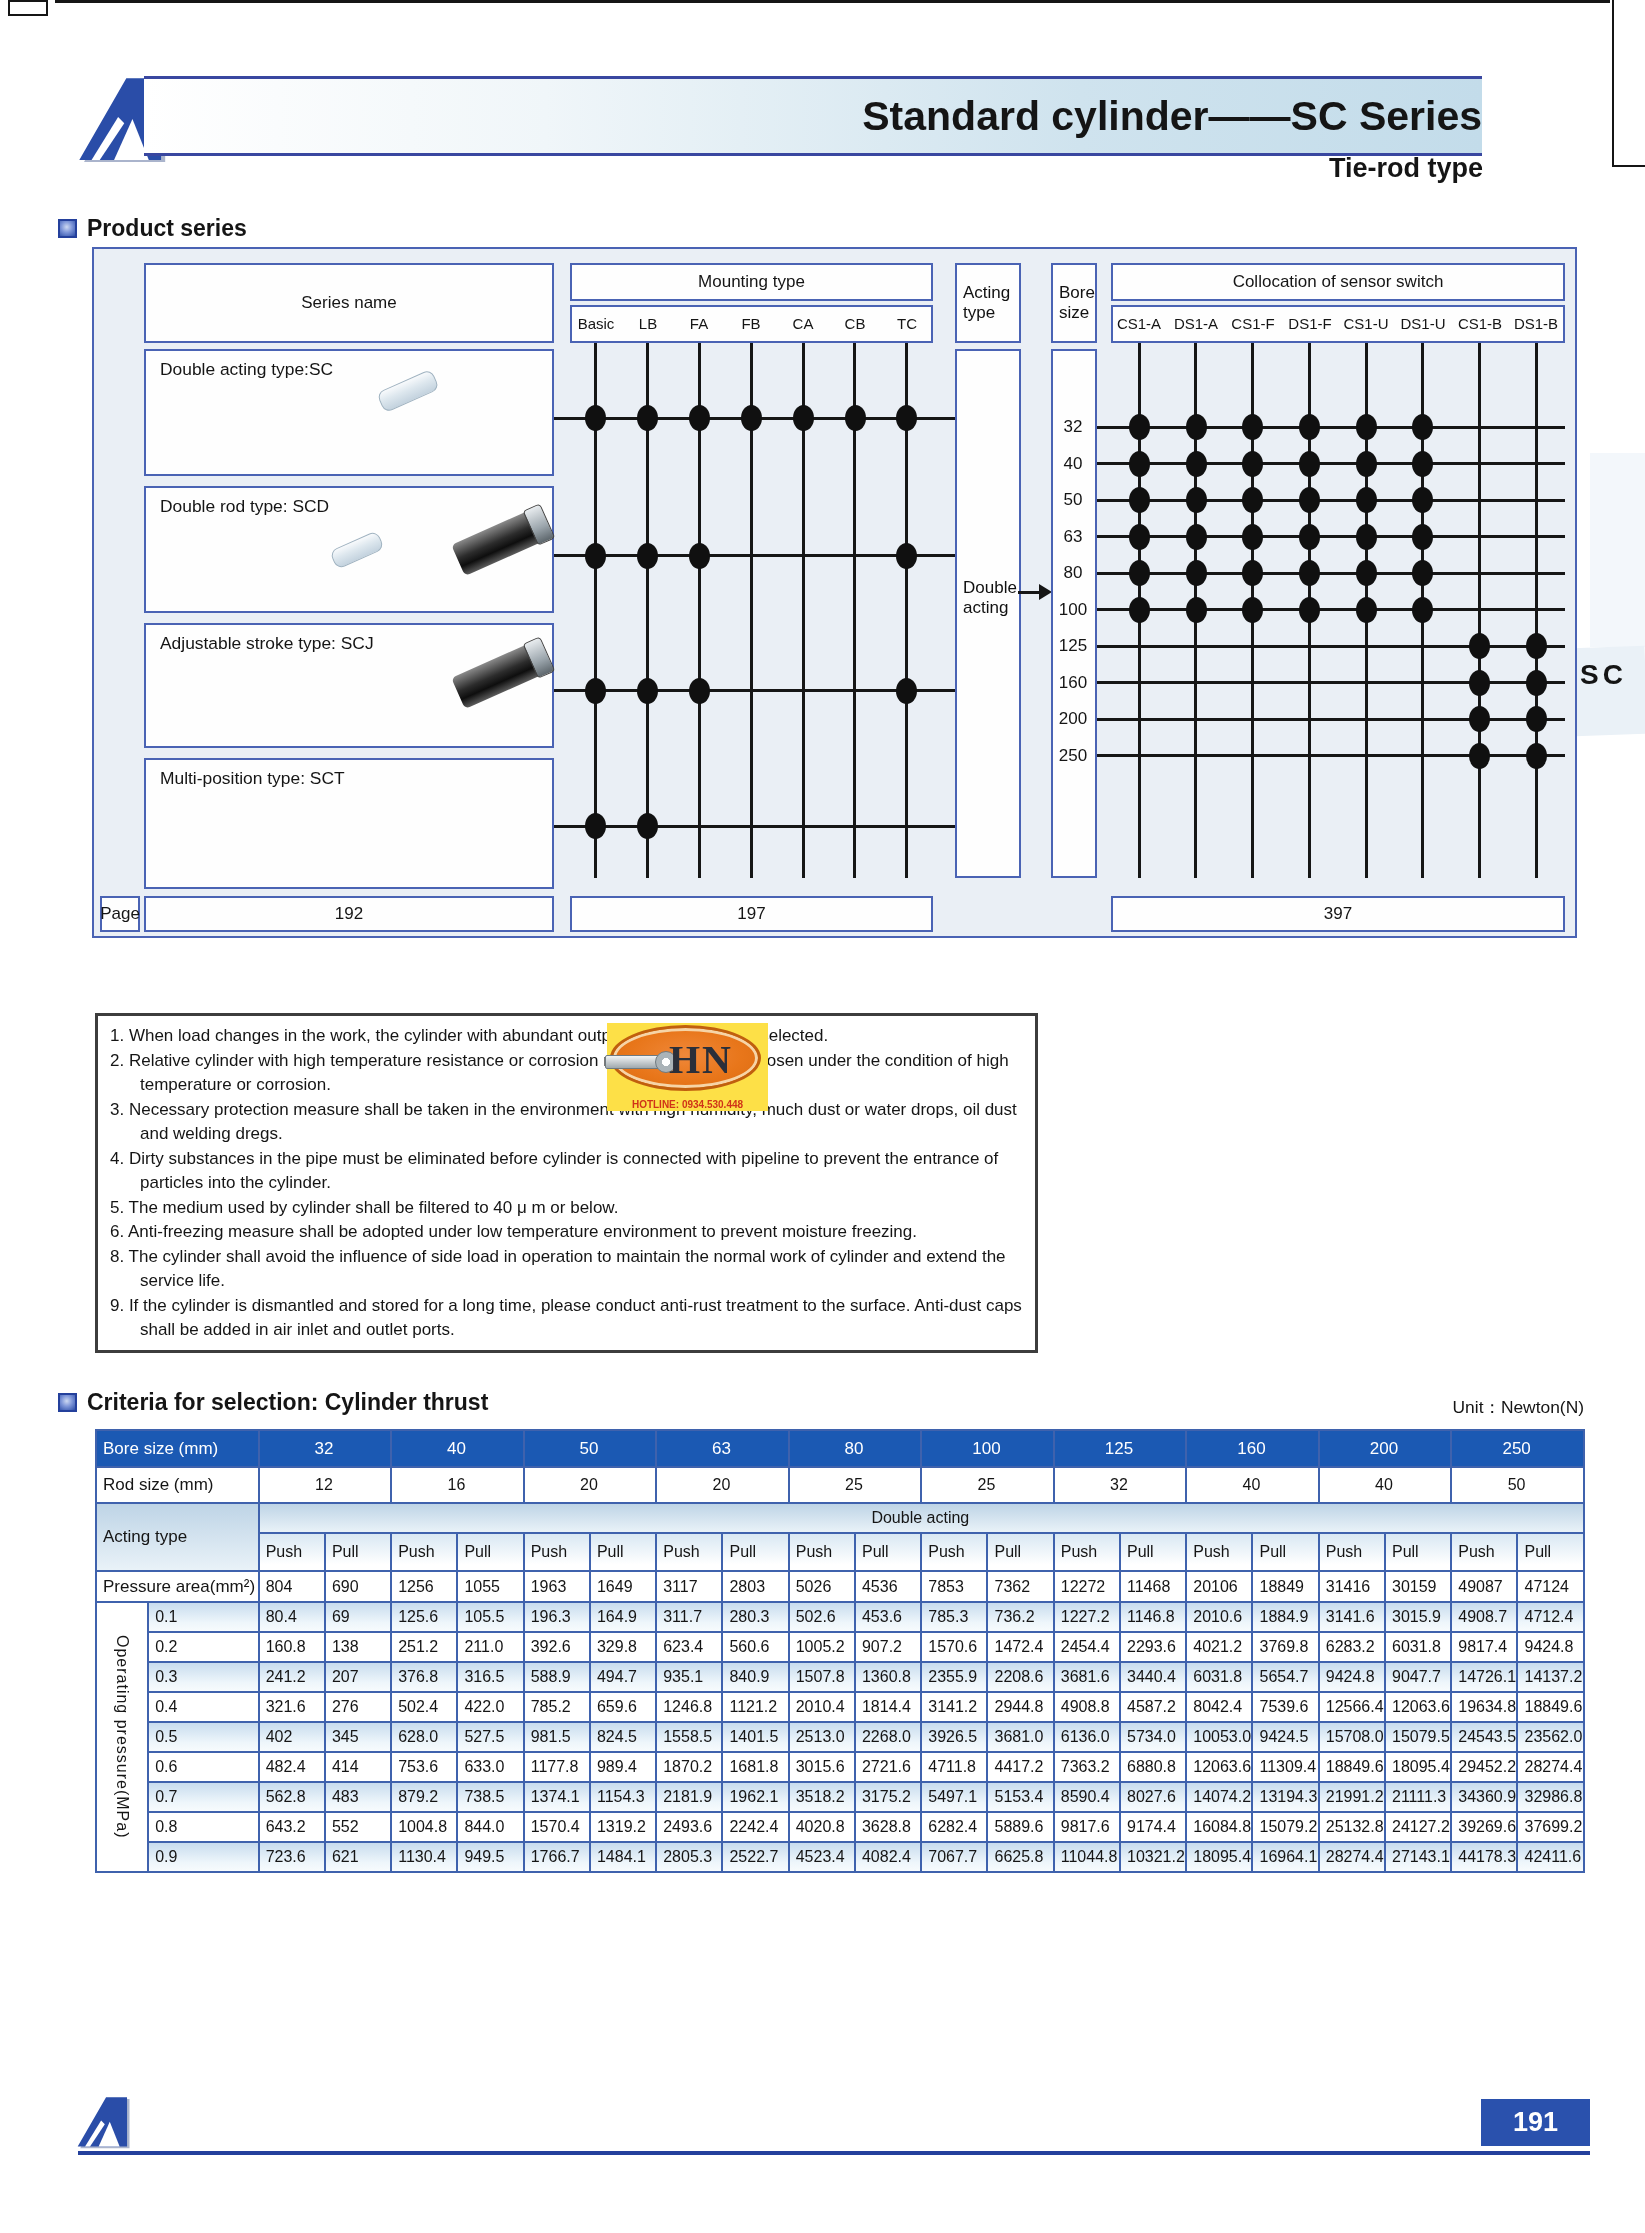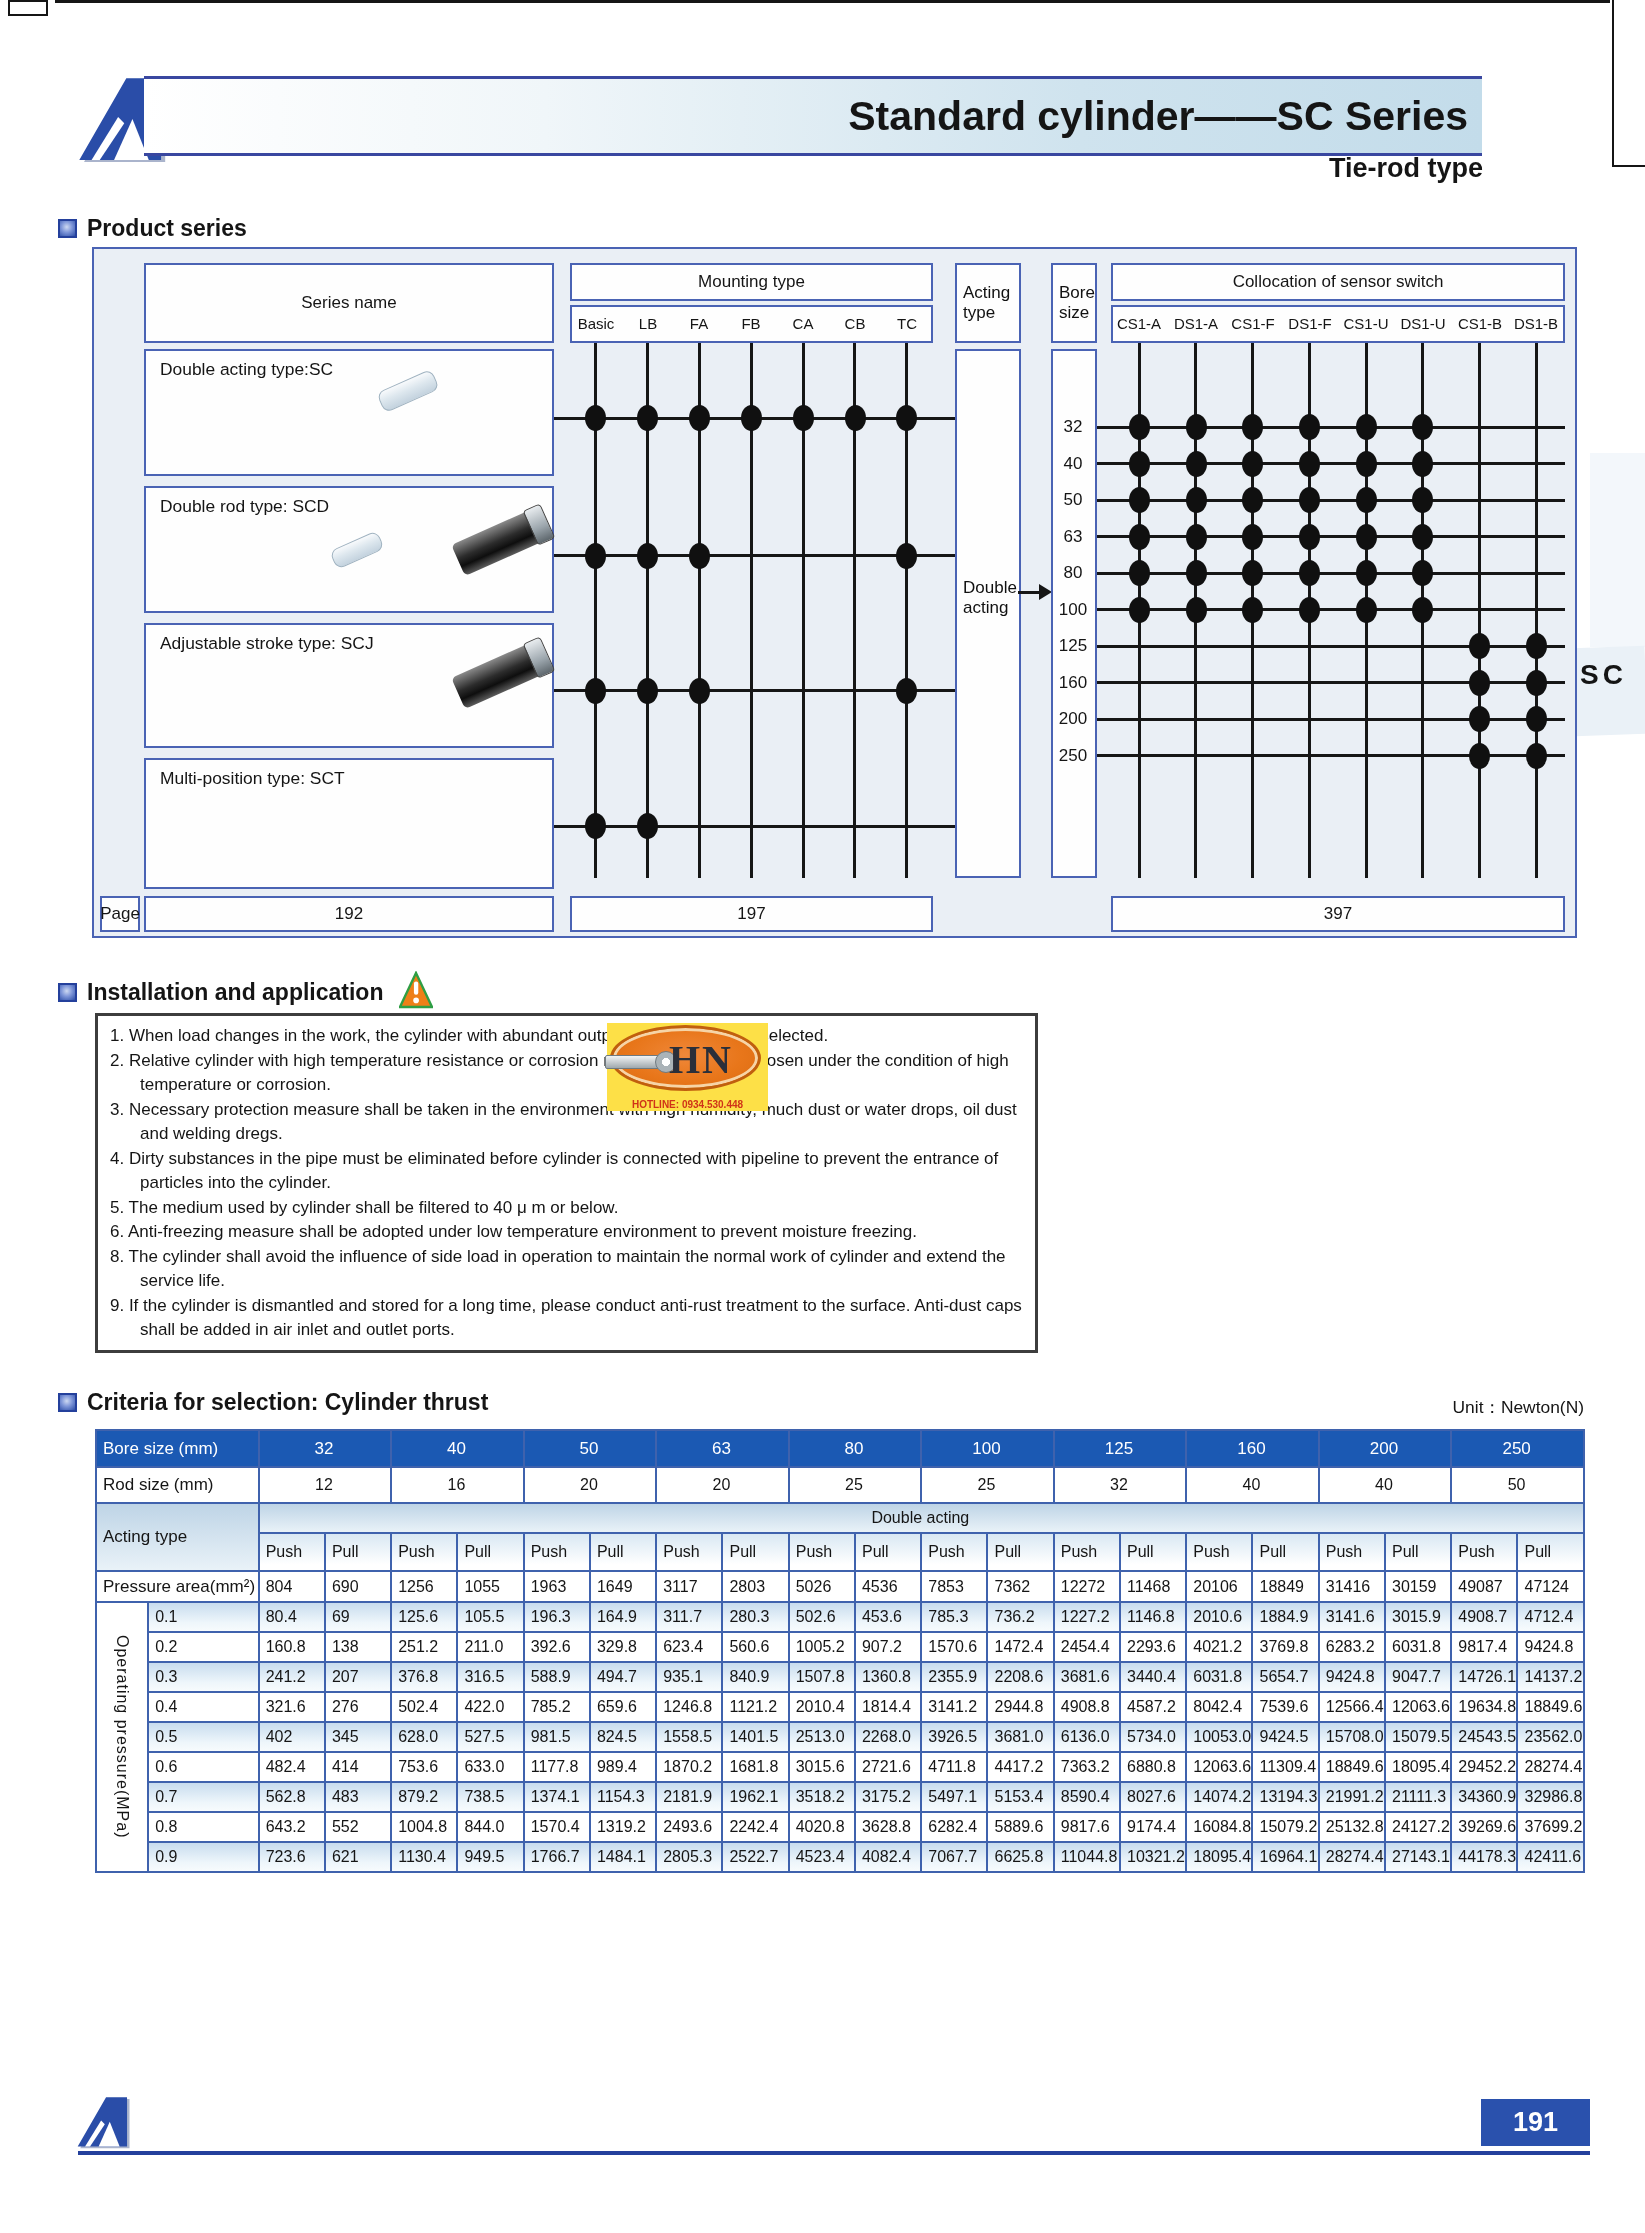--- a/index.html
+++ b/index.html
@@ -8,21 +8,21 @@
   
   .scan-topline{position:absolute;left:55px;top:0;width:1555px;height:3px;background:#151515;}
   .scan-tlbox{position:absolute;left:8px;top:0;width:36px;height:12px;background:#fff;border:2px solid #151515;}
   .scan-rline{position:absolute;left:1612px;top:0;width:2px;height:167px;background:#151515;}
   .scan-rtick{position:absolute;left:1612px;top:165px;width:34px;height:2px;background:#151515;}
   
   .banner{position:absolute;left:144px;top:76px;width:1338px;height:74px;
           background:linear-gradient(90deg,#ffffff 0%,#f0f6f9 30%,#cfe3ee 70%,#c3dcea 100%);
           border-top:3px solid #3947a0;border-bottom:3px solid #3947a0;
           display:flex;align-items:center;justify-content:flex-end;}
-  .banner-title{font-size:41px;font-weight:bold;letter-spacing:0;padding-right:14px;color:#151515;}
+  .banner-title{font-size:41px;font-weight:bold;letter-spacing:0;color:#151515;}
   .subtitle{position:absolute;top:153px;right:163px;font-size:27px;font-weight:bold;color:#151515;}
   .logo{position:absolute;left:70px;top:70px;}
   .logo-footer{position:absolute;left:74px;top:2091px;}
   
   .tab-band1{position:absolute;left:1590px;top:453px;width:56px;height:194px;background:#f3f7fb;}
   .tab-band2{position:absolute;left:1574px;top:647px;width:72px;height:88px;background:#eaf1f7;transform:rotate(-2deg);}
   .tab-label{position:absolute;left:1580px;top:659px;font-size:28px;font-weight:bold;letter-spacing:4px;color:#151515;}
   
   .sect{position:absolute;display:flex;align-items:center;gap:10px;}
   .bullet{width:19px;height:19px;background:radial-gradient(circle at 45% 40%,#cdd9f2 0%,#7d95d8 45%,#2c4da6 100%);
@@ -264,31 +264,20 @@
       <div class="borelbl" style="left: 957px; top: 459px; width: 44px;">200</div>
       <div class="hl" style="left: 1003px; top: 469px; width: 468px;"></div>
       <div class="dot" style="left: 1375px; top: 457px;"></div>
       <div class="dot" style="left: 1432px; top: 457px;"></div>
       <div class="borelbl" style="left: 957px; top: 496px; width: 44px;">250</div>
       <div class="hl" style="left: 1003px; top: 505px; width: 468px;"></div>
       <div class="dot" style="left: 1375px; top: 494px;"></div>
       <div class="dot" style="left: 1432px; top: 494px;"></div>
     </div>
 
-  <div class="sect" style="left:58px;top:971px;">
-    <span class="bullet"></span>
-    <span class="sect-title">Installation and application</span>
-    <span class="warn">
-      <svg width="34" height="38" viewBox="0 0 36 40">
-        <polygon points="18,2 35,38 1,38" fill="#ee7f18" stroke="#2f9e44" stroke-width="2.5"></polygon>
-        <rect x="15.8" y="11" width="4.6" height="14" rx="2.2" fill="#ffffff"></rect>
-        <circle cx="18.1" cy="31" r="3" fill="#ffffff"></circle>
-      </svg>
-    </span>
-  </div>
   <div class="inst-box" id="inst-list">
       <div class="inst-item">1. When load changes in the work, the cylinder with abundant output capacity shall be selected.</div>
       <div class="inst-item">2. Relative cylinder with high temperature resistance or corrosion resistance shall be chosen under the condition of high temperature or corrosion.</div>
       <div class="inst-item">3. Necessary protection measure shall be taken in the environment with high humidity, much dust or water drops, oil dust and welding dregs.</div>
       <div class="inst-item">4. Dirty substances in the pipe must be eliminated before cylinder is connected with pipeline to prevent the entrance of particles into the cylinder.</div>
       <div class="inst-item">5. The medium used by cylinder shall be filtered to 40 μ m or below.</div>
       <div class="inst-item">6.  Anti-freezing measure shall be adopted under low temperature environment to prevent moisture freezing.</div>
       <div class="inst-item">8. The cylinder shall avoid the influence of side load in operation to maintain the normal work of cylinder and extend the service life.</div>
       <div class="inst-item">9. If the cylinder is dismantled and stored for a long time, please conduct anti-rust treatment to the  surface. Anti-dust caps shall be added in air inlet and outlet ports.</div>
     </div>

